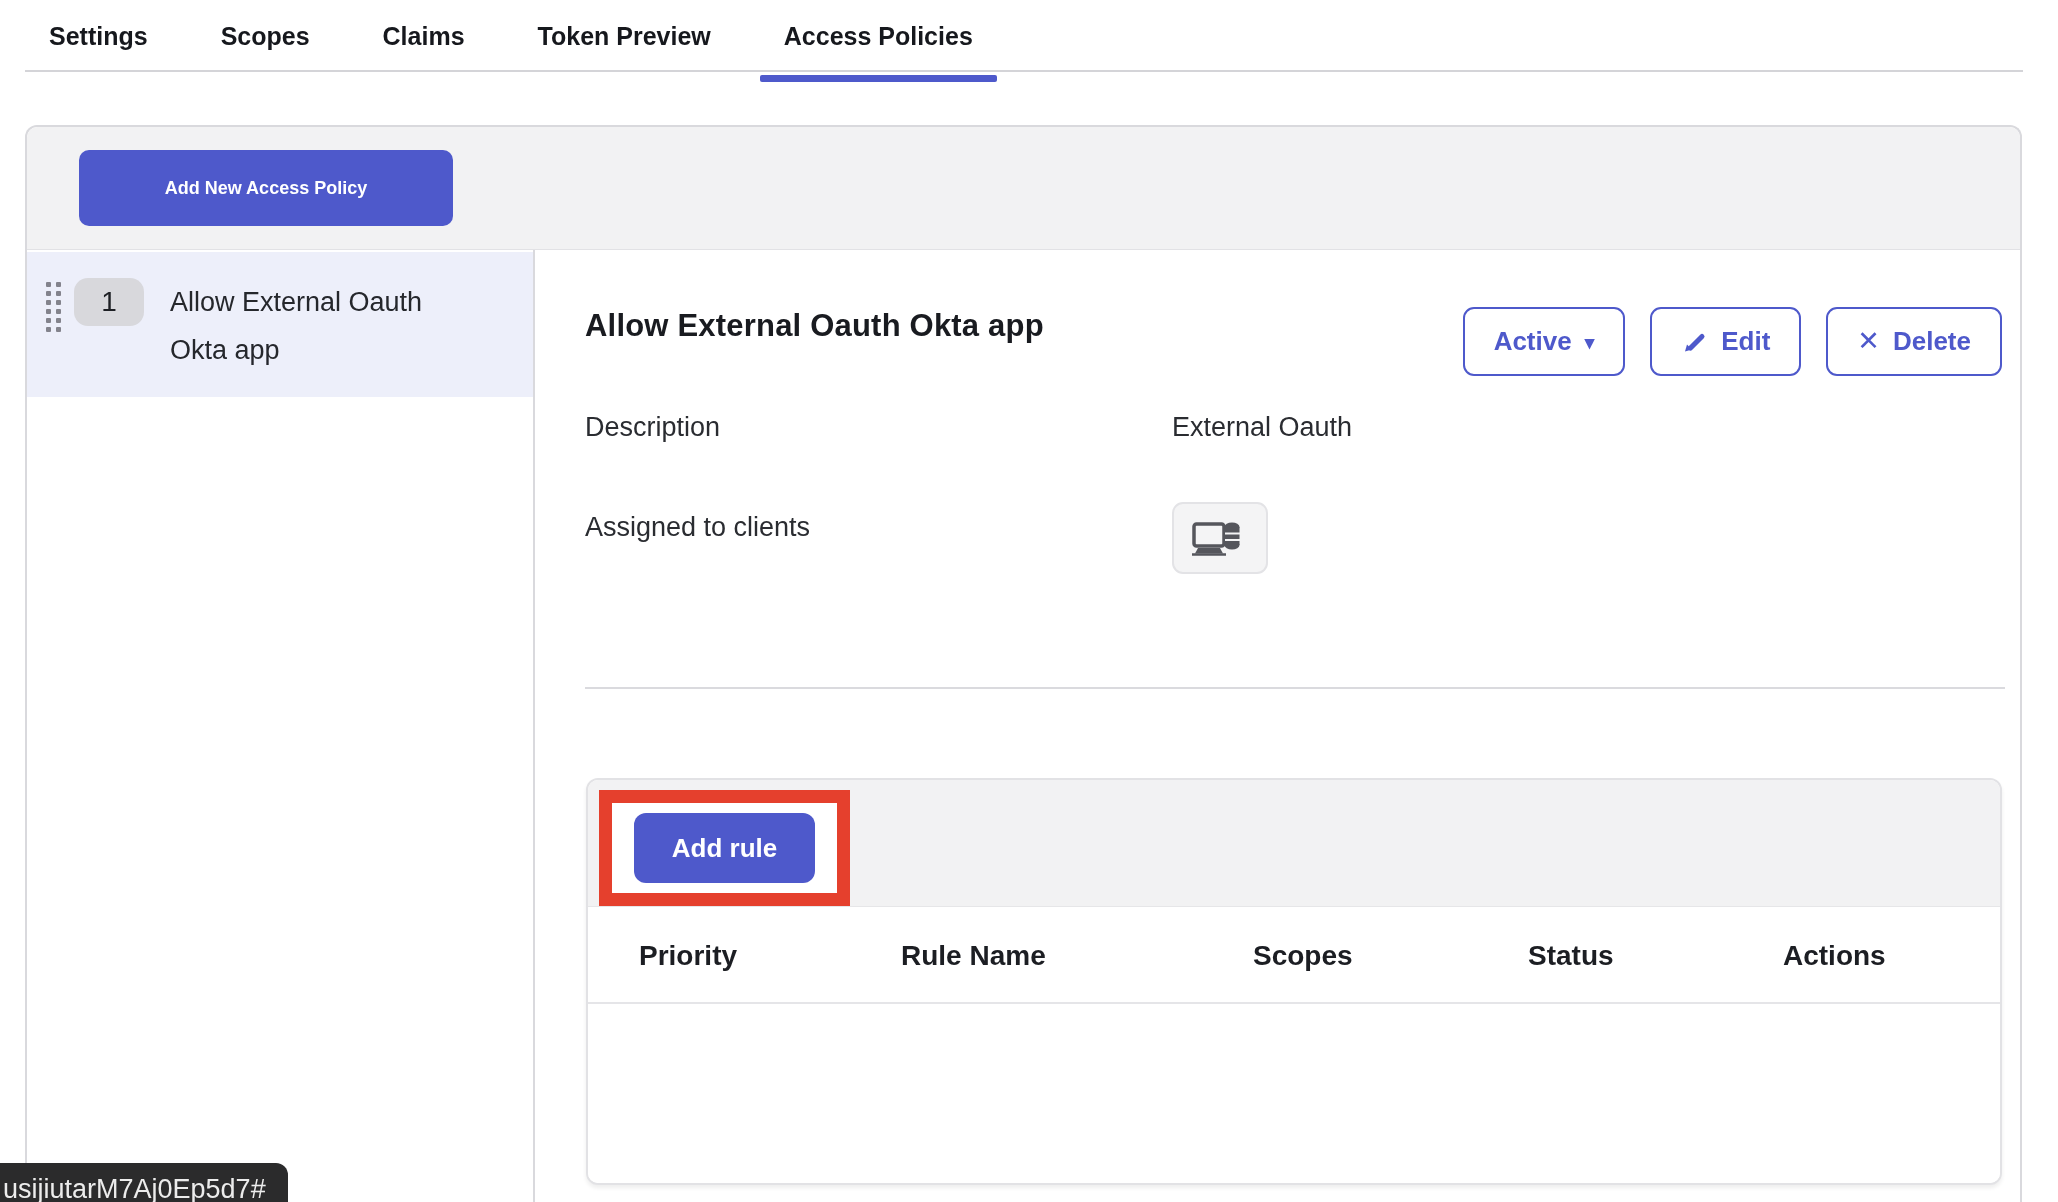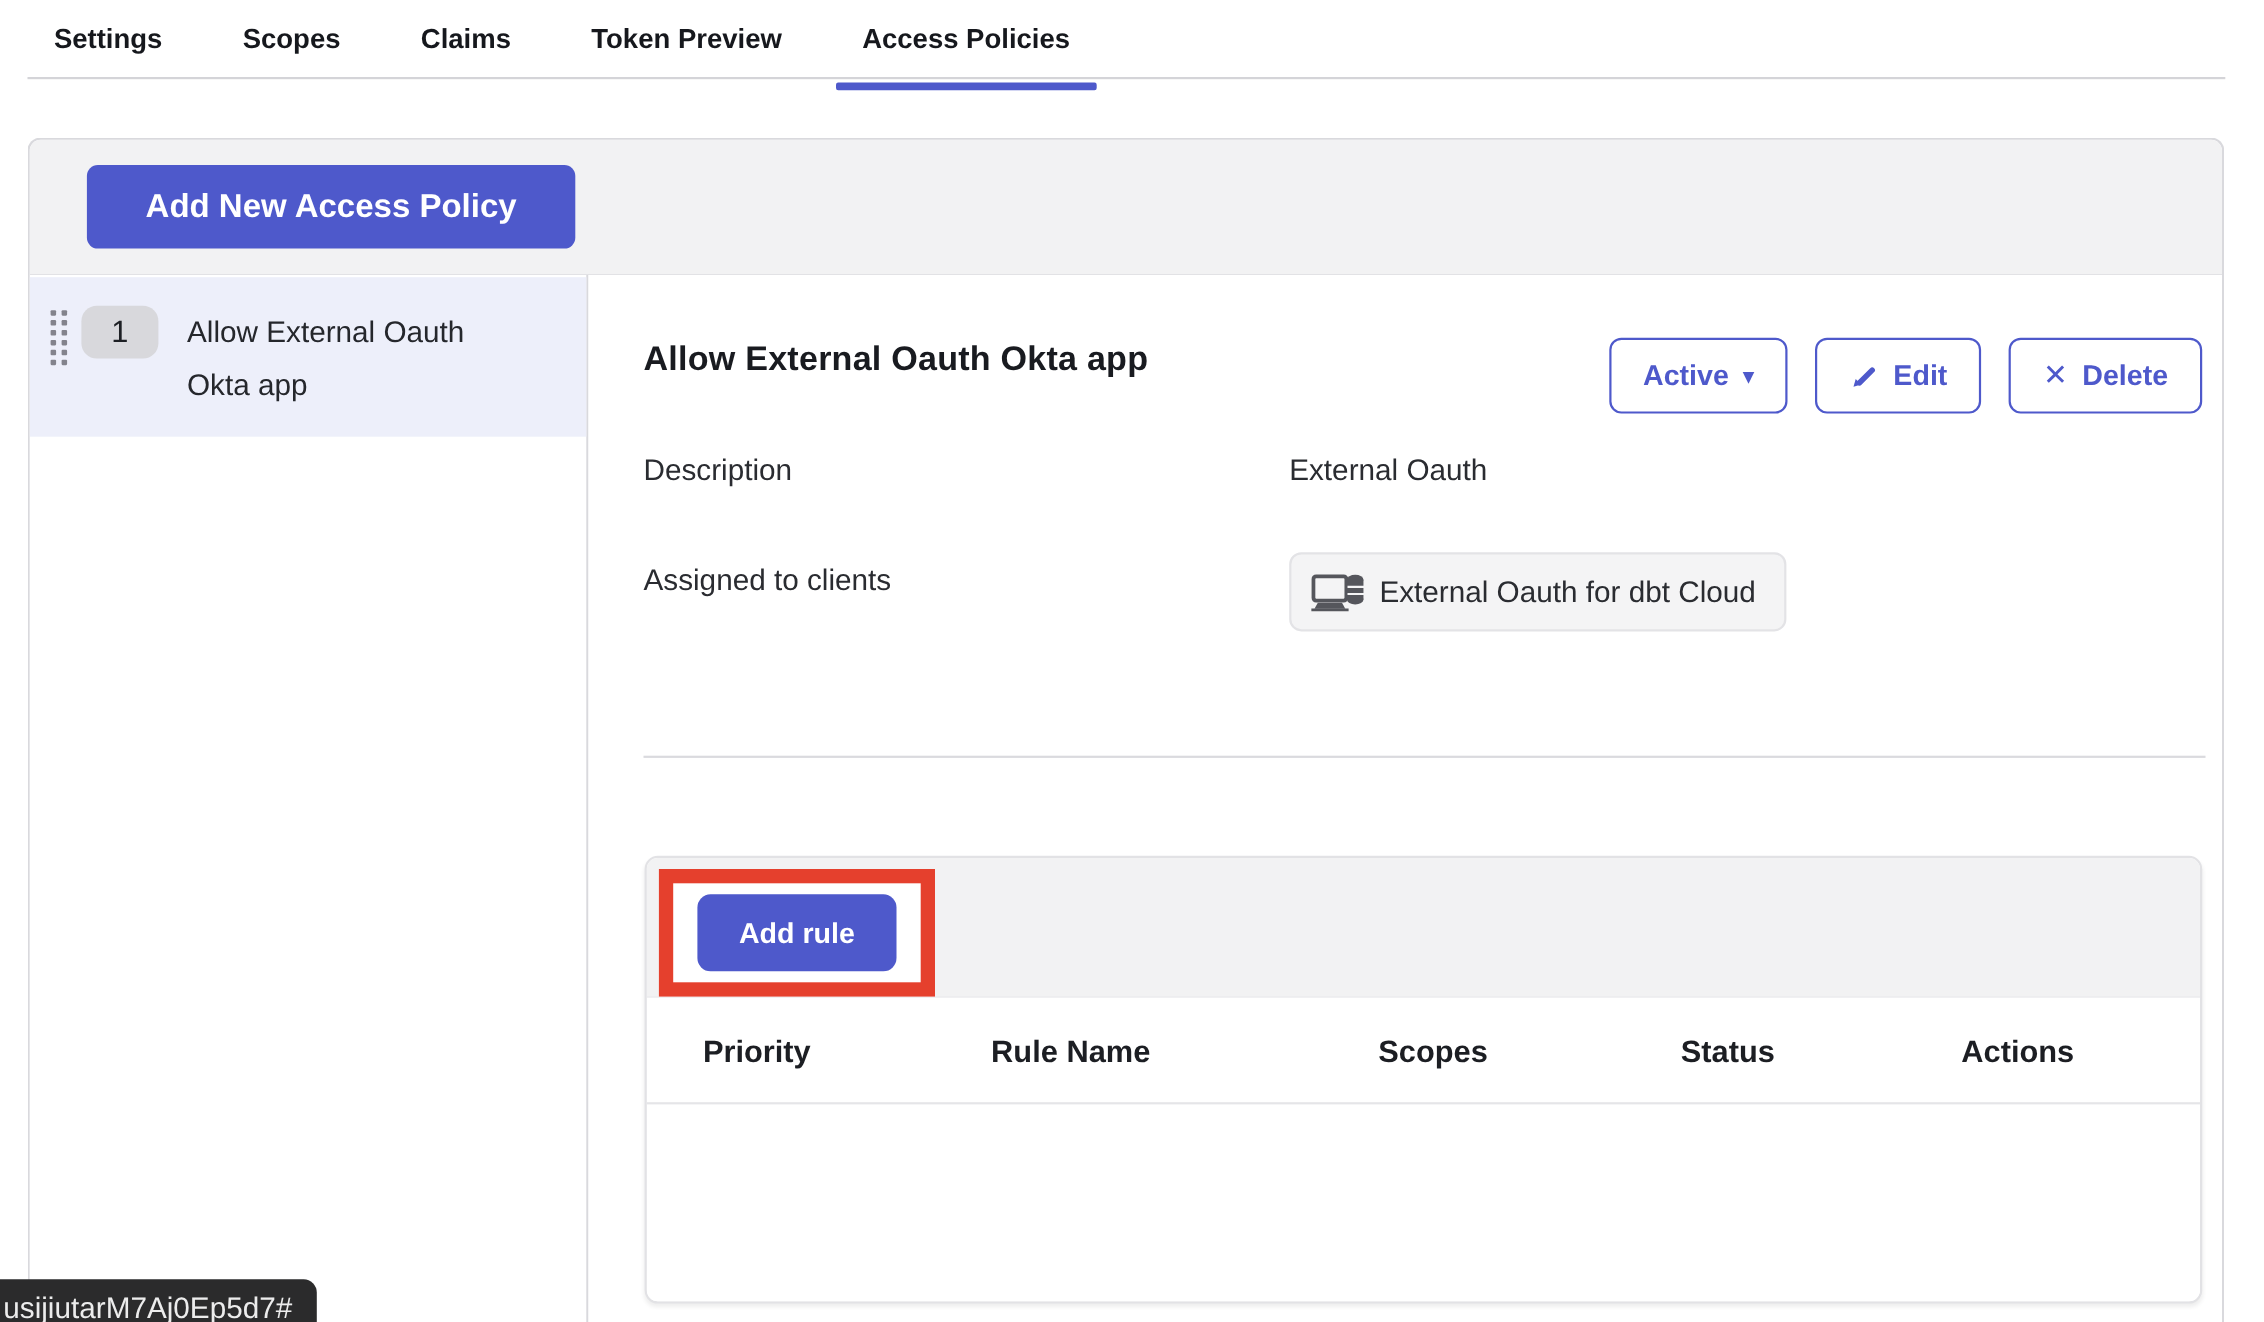--- a/index.html
+++ b/index.html
@@ -20,21 +20,21 @@
   :root { --accent: #4e59cb; --annotation: #e5402d; }
 
   
   .panel { position: absolute; left: 25px; top: 125px; width: 1997px; height: 1090px;
            border: 2px solid #d9d9dd; border-bottom: none; border-radius: 12px 12px 0 0;
            background: #fff; overflow: hidden; }
   .panel-header { height: 123px; background: #f2f2f3; border-bottom: 1px solid #e2e2e5;
            display: flex; align-items: center; padding-left: 52px; border-radius: 10px 10px 0 0; }
   .btn-primary { background: var(--accent); color: #fff; border: none; border-radius: 10px;
            font-family: "Liberation Sans", sans-serif; font-weight: 700; cursor: pointer; }
-  .add-policy { width: 444px; height: 76px; font-size: 30px; }
+  .add-policy { width: 374px; height: 76px; font-size: 18px; }
 
   .panel-body { display: flex; height: calc(100% - 124px); }
 
   
   .policy-list { width: 508px; border-right: 2px solid #d9d9dd; background: #fff; }
   .policy-item { margin-top: 2px; height: 145px; background: #edeffa;
            display: flex; align-items: flex-start; padding: 26px 20px 0 19px; cursor: pointer; }
   .drag-handle { display: grid; grid-template-columns: repeat(2, 5px); grid-auto-rows: 5px;
            column-gap: 5px; row-gap: 4px; margin-top: 4px; cursor: grab; }
   .drag-handle i { width: 5px; height: 5px; background: #83838c; border-radius: 1px; }
@@ -169,21 +169,20 @@
             <svg width="48" height="42" viewBox="0 0 48 42">
               <rect x="2" y="7" width="30" height="22" rx="2.5" fill="none" stroke="#55565c" stroke-width="3.5"></rect>
               <path d="M6 31 L3 36.5 H31 L28 31 Z" fill="#55565c"></path>
               <path d="M0 37.5 h34" stroke="#55565c" stroke-width="2.5"></path>
               <ellipse cx="40" cy="10" rx="7.5" ry="4.5" fill="#55565c"></ellipse>
               <rect x="32.5" y="10" width="15" height="18" fill="#55565c"></rect>
               <ellipse cx="40" cy="28" rx="7.5" ry="4.5" fill="#55565c"></ellipse>
               <path d="M33 16.5 h15 M33 23 h15" stroke="#f4f4f5" stroke-width="2"></path>
             </svg>
           </span>
-          <span>External Oauth for dbt Cloud</span>
         </div>
 
         <div class="divider"></div>
 
         <section class="rules-card">
           <div class="rules-header">
             <div class="annotation-box">
               <button class="btn-primary add-rule">Add rule</button>
             </div>
           </div>

